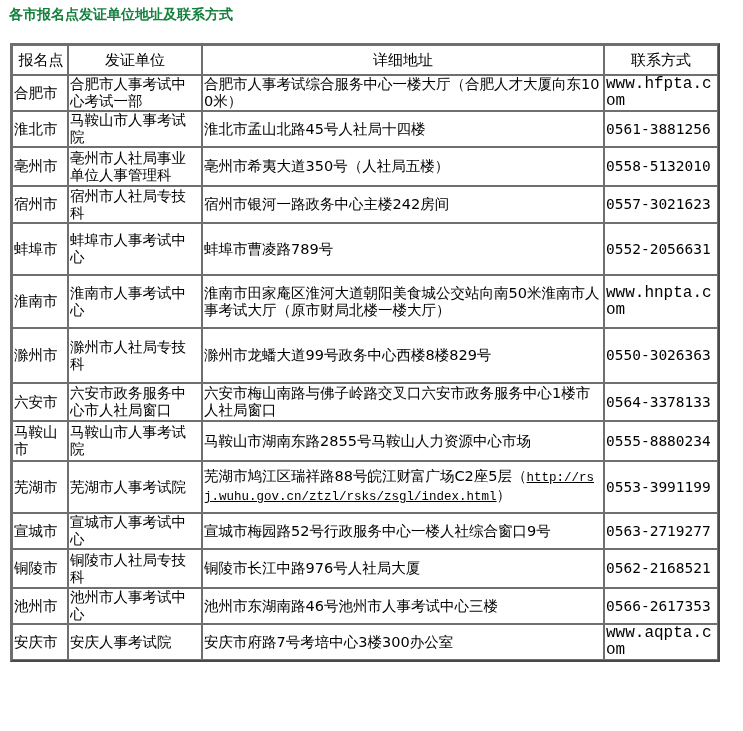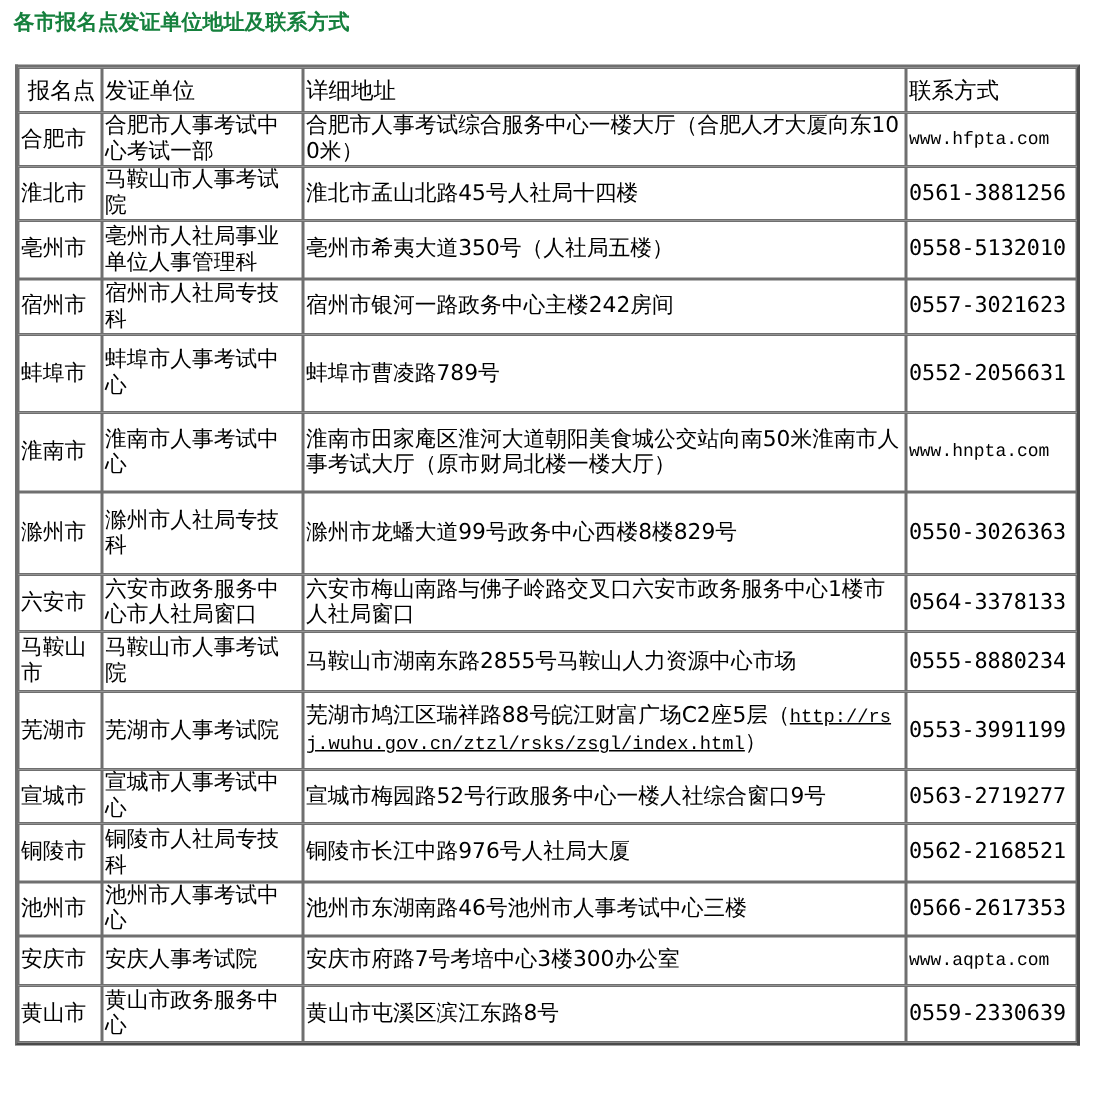--- a/index.html
+++ b/index.html
@@ -25,29 +25,29 @@
     border: 1px solid #6f6f6f;
     border-width: 1px 1px 1px 1px;
     padding: 0 1px;
     font-size: 14.5px; line-height: 17px;
     font-weight: normal;
     vertical-align: middle;
     text-align: left;
     overflow: hidden;
     word-break: break-all;
   }
-  table.contacts th { text-align: left; height: 28px; font-size: 15px; }
+  table.contacts th { text-align: center; height: 28px; font-size: 15px; }
   table.contacts th.col-city { text-align: center; padding-left: 3px; }
   col.c1 { width: 56px; }
   col.c2 { width: 134px; }
   col.c3 { width: 402px; }
   col.c4 { width: 114px; }
   td.city { font-size: 15px; }
   td.contact { font-family: "DejaVu Sans Mono", "Liberation Mono", monospace; font-size: 12.5px; letter-spacing: 0px; }
-  td.contact.web { font-family: "Liberation Mono", "DejaVu Sans Mono", monospace; font-size: 12px; }
+  td.contact.web { font-family: "Liberation Mono", "DejaVu Sans Mono", monospace; font-size: 16px; }
   .link { text-decoration: underline; font-family: "Liberation Mono", monospace; font-size: 12.5px; }
 </style>
 </head>
 <body>
 
 <div class="title">各市报名点发证单位地址及联系方式</div>
 
 <table class="contacts">
   <colgroup>
     <col class="c1">
@@ -141,20 +141,14 @@
         <td>池州市人事考试中心</td>
         <td><span>池州市东湖南路46号池州市人事考试中心三楼</span></td>
         <td class="contact">0566-2617353</td>
       </tr>
       <tr style="height: 33px;">
         <td class="city">安庆市</td>
         <td>安庆人事考试院</td>
         <td><span>安庆市府路7号考培中心3楼300办公室</span></td>
         <td class="contact web">www.aqpta.com</td>
       </tr>
-      <tr style="height: 38px;">
-        <td class="city">黄山市</td>
-        <td>黄山市政务服务中心</td>
-        <td><span>黄山市屯溪区滨江东路8号</span></td>
-        <td class="contact">0559-2330639</td>
-      </tr>
     </tbody>
 </table>
 
 </body></html>

